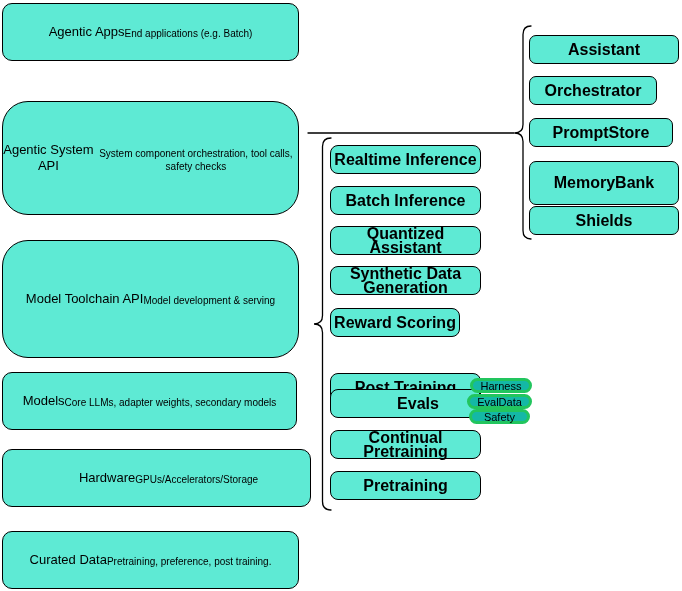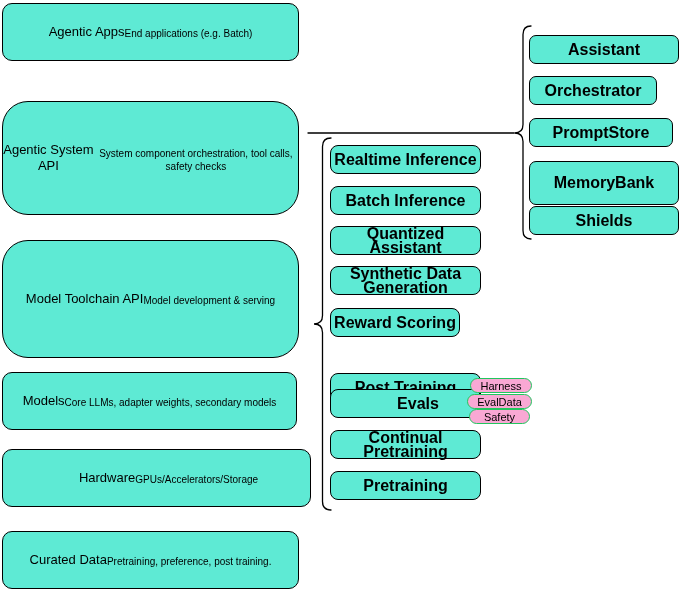--- a/index.html
+++ b/index.html
@@ -36,23 +36,23 @@
   .item-box {
     border-radius: 8px;
     font-size: 16px;
     line-height: 14px;
     font-weight: bold;
   }
   .sys-box { border-radius: 7px; }
   .tag {
     position: absolute;
     box-sizing: border-box;
-    border: 1px solid #22c55e;
+    border: 3px solid #22c55e;
     border-radius: 8px;
-    background: #f9a8d4;
+    background: #14b8a6;
     display: flex;
     align-items: center;
     justify-content: center;
     font-size: 11px;
     line-height: 12px;
     z-index: 3;
   }
 </style>
 </head>
 <body>

